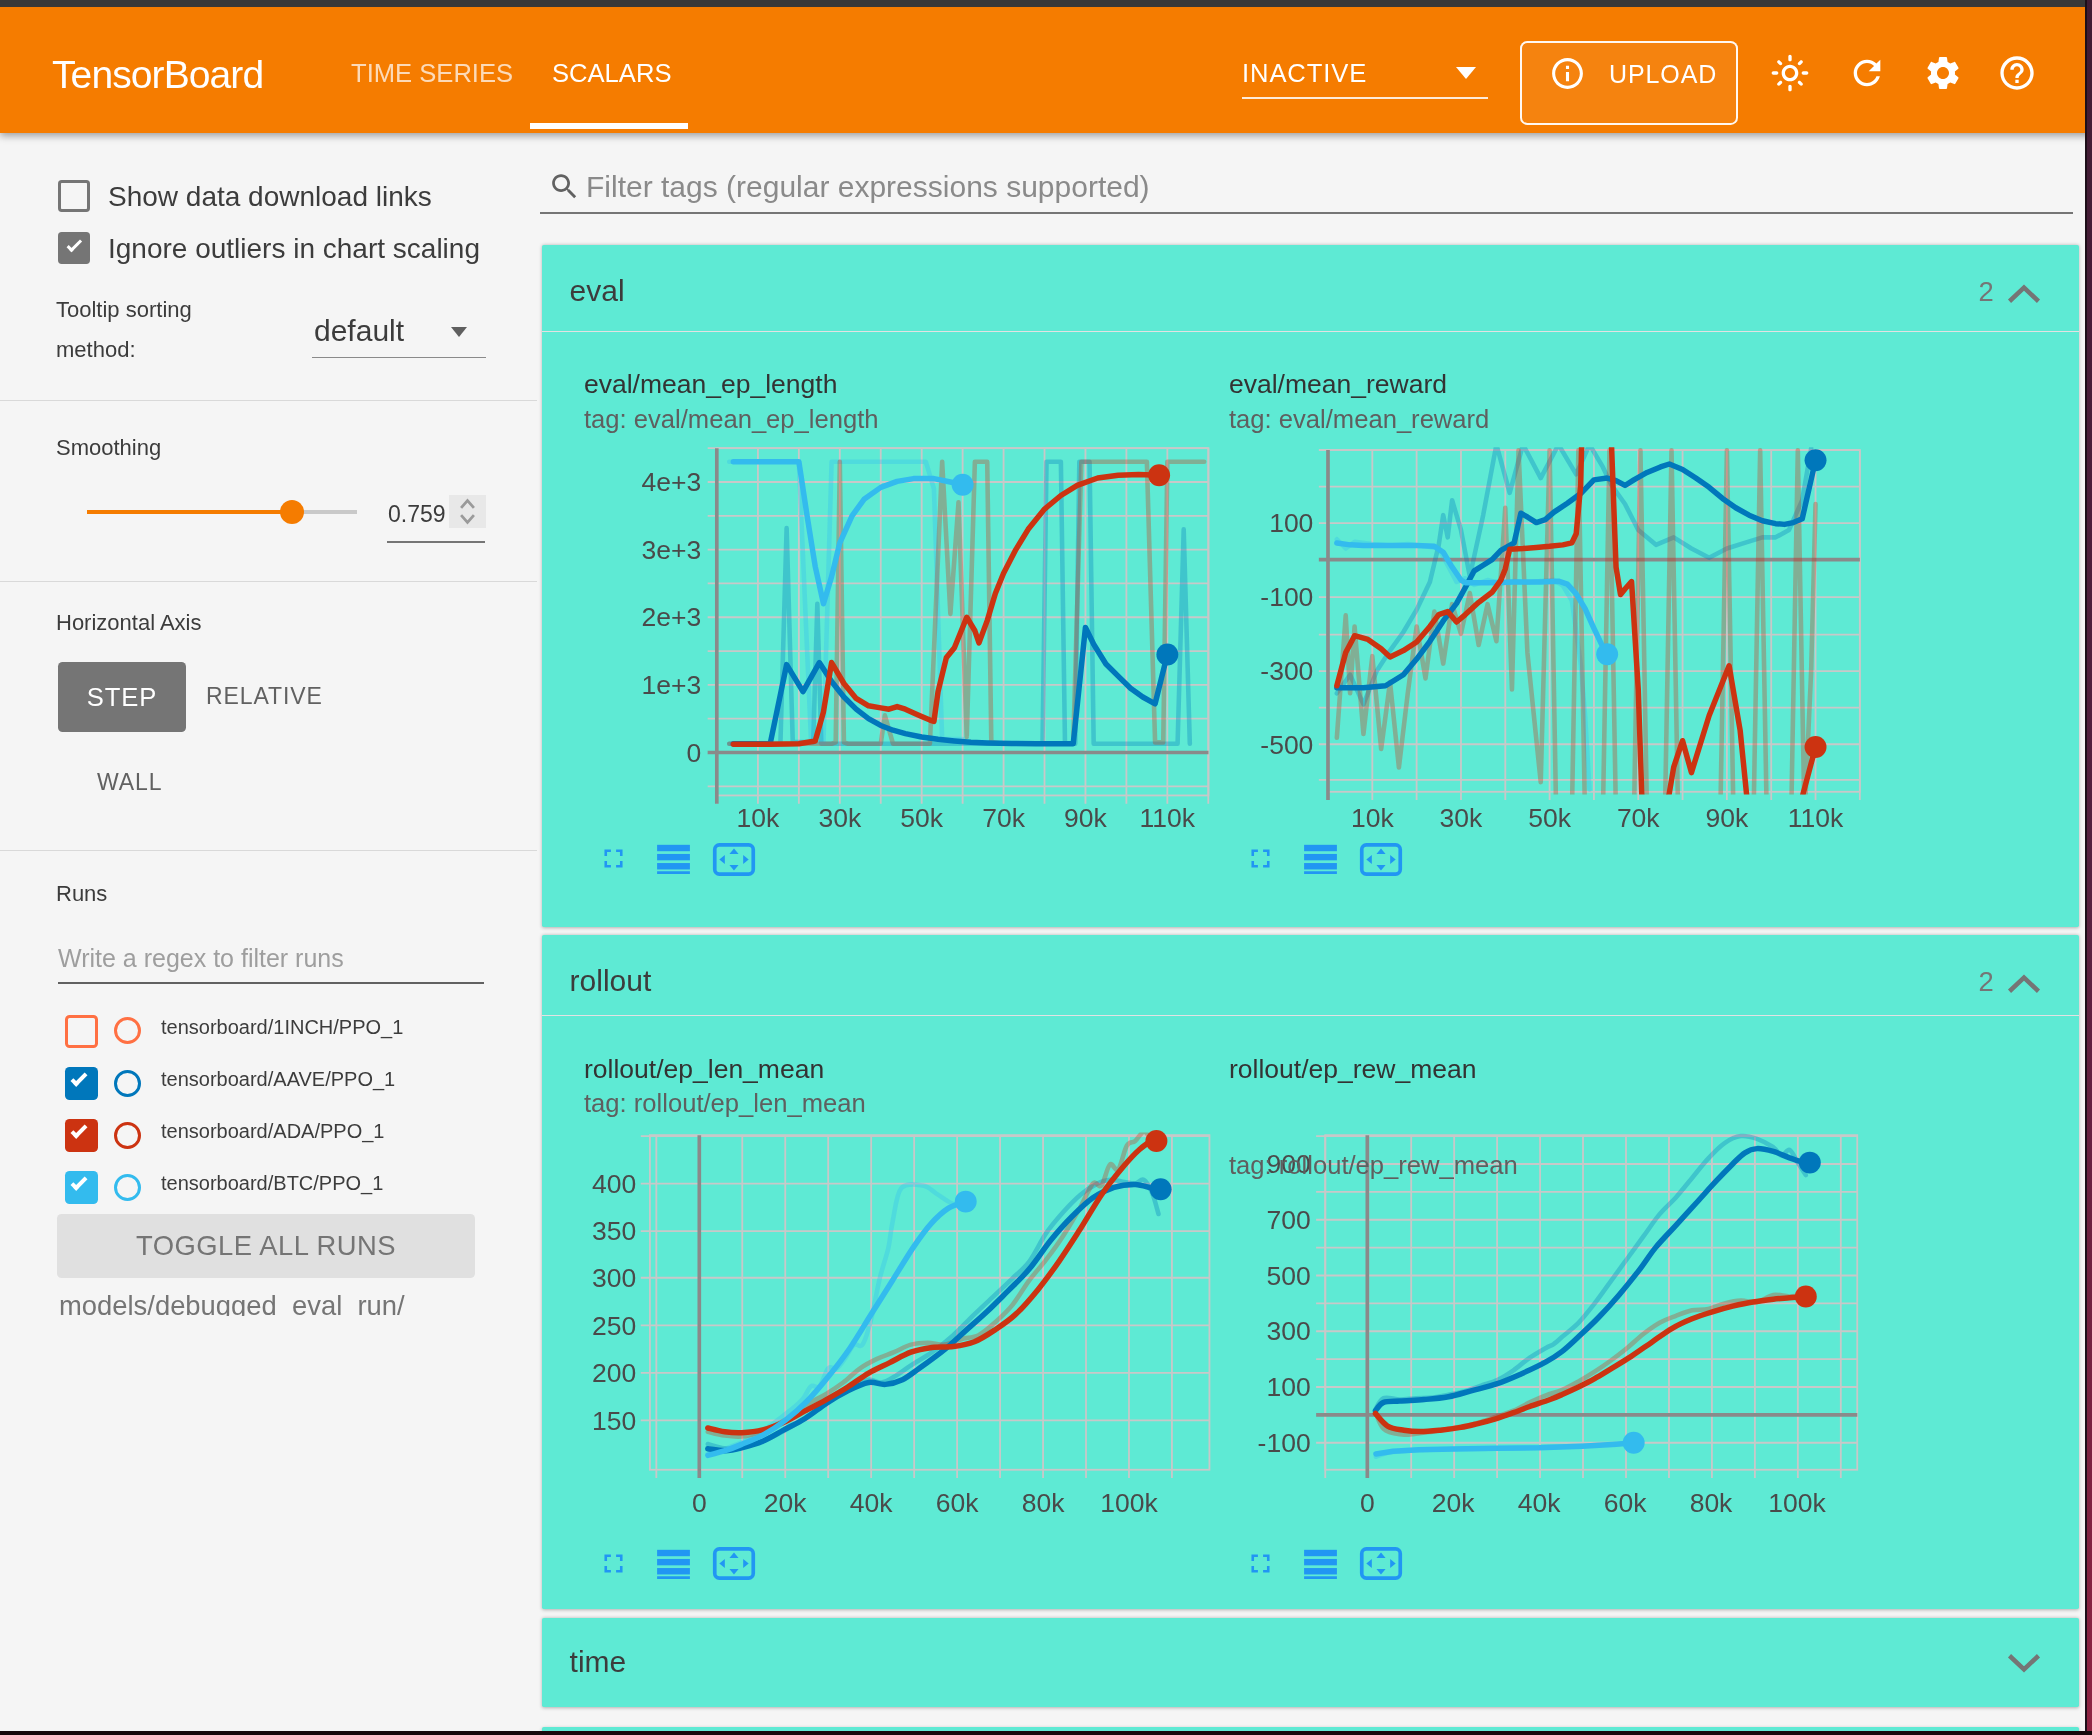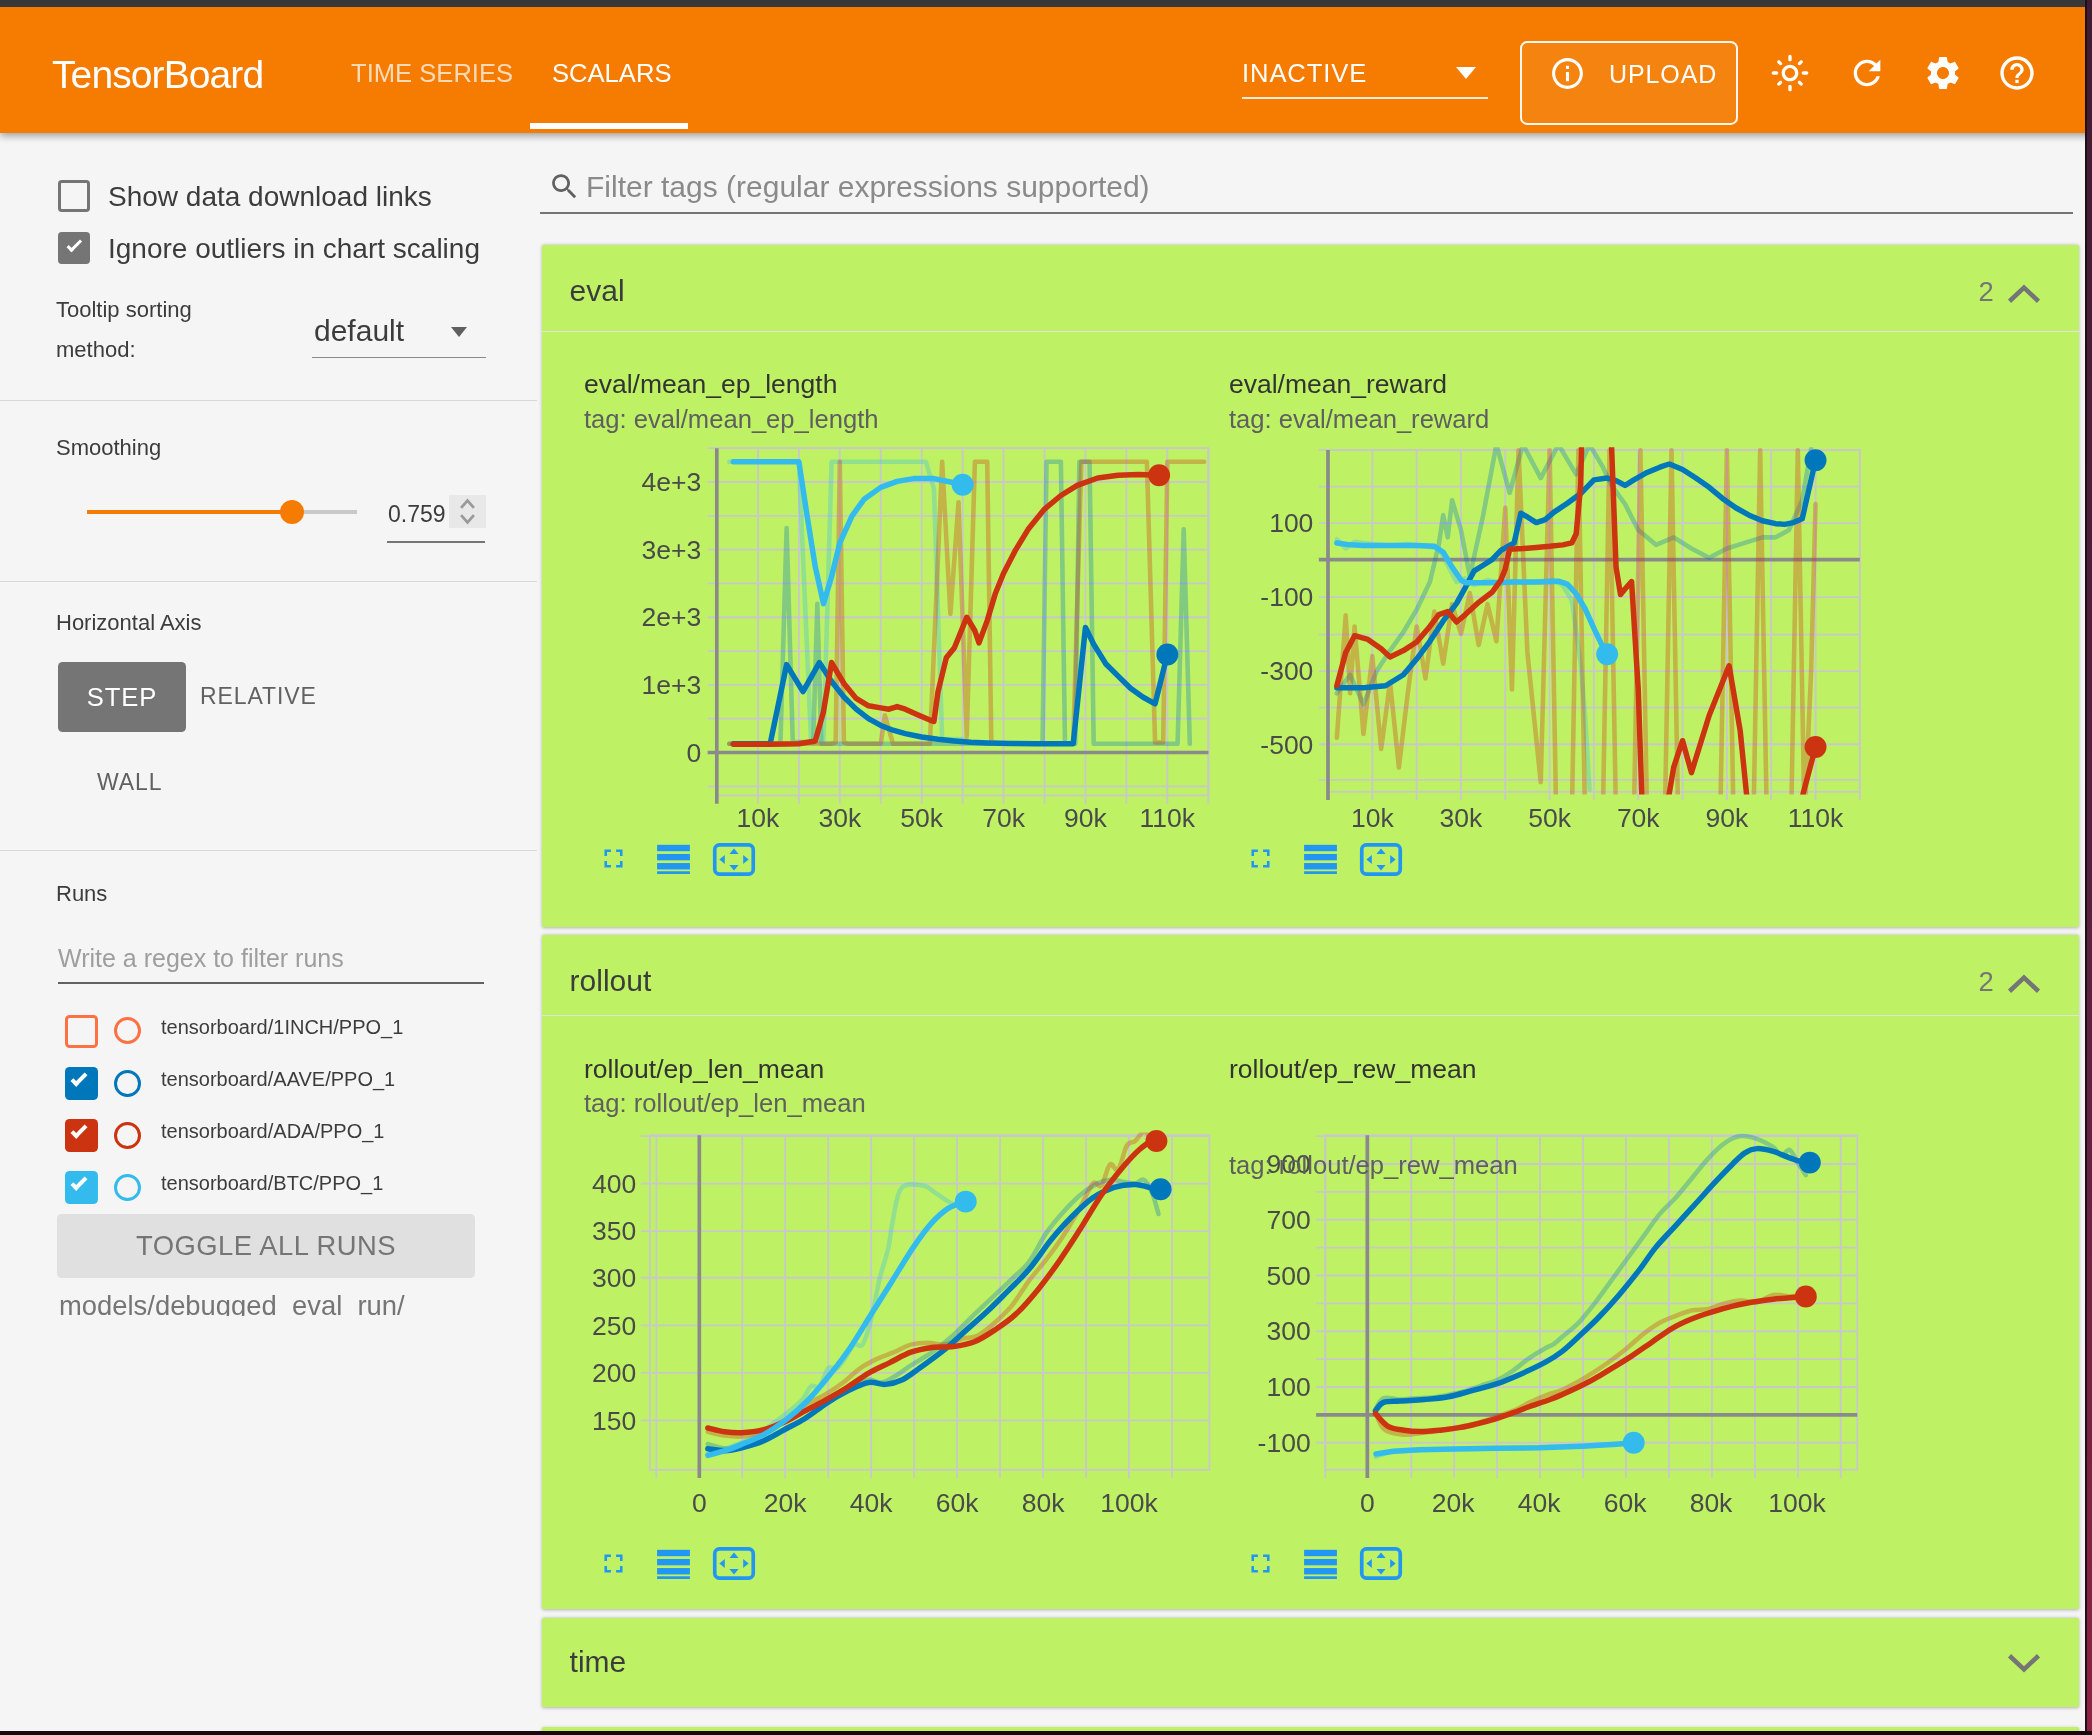--- a/index.html
+++ b/index.html
@@ -20,21 +20,21 @@
 #sidebar { position:absolute; left:0; top:133px; width:537px; height:1183px; background:#f5f5f5; overflow:hidden; z-index:5; }
 .sdiv { position:absolute; left:0; width:537px; height:0.9px; background:#d9d9d9; }
 .slabel { position:absolute; left:56px; font-size:22px; color:#3c3c3c; }
 .cb { position:absolute; left:58px; width:32px; height:32px; border:3.7px solid #757575; border-radius:3.7px; background:transparent; }
 .cb.checked { background:#757575; border-color:#757575; }
 .check { position:absolute; left:5.5px; top:5.5px; width:14.6px; height:7.3px; border-left:3.7px solid #fff; border-bottom:3.7px solid #fff; transform:rotate(-45deg); }
 .runrow-cb { position:absolute; left:65px; width:33px; height:33px; border-radius:4.6px; }
 .runrow-ring { position:absolute; left:114px; width:27.4px; height:27.4px; border-radius:50%; border:3.7px solid; background:transparent; }
 .runlabel { position:absolute; left:161px; font-size:20px; color:#3c3c3c; }
 #content { position:absolute; left:537px; top:133px; width:1551px; height:1597px; background:#f5f5f5; }
-.card { position:absolute; left:4.6px; width:1537px; background:#bef264; box-shadow:0 0.9px 3.7px rgba(0,0,0,0.28); border-radius:1.8px; }
+.card { position:absolute; left:4.6px; width:1537px; background:#5eead4; box-shadow:0 0.9px 3.7px rgba(0,0,0,0.28); border-radius:1.8px; }
 .cardtitle { position:absolute; left:28px; font-size:30px; color:#3c3c3c; }
 .carddiv { position:absolute; left:0; width:1537px; height:0.9px; background:#e2e2e2; }
 .count { position:absolute; font-size:27.4px; color:#757575; }
 .ctitle { position:absolute; font-size:26.5px; font-weight:500; color:#333; z-index:10; }
 .ctag { position:absolute; font-size:25.6px; color:#5f5f5f; z-index:10; }
 #rightstrip { position:absolute; left:2087px; top:0; width:5.5px; height:1735px; background:linear-gradient(#3f1b33,#55203f,#8e2342); z-index:70; }
 #rightline { position:absolute; left:2085px; top:0; width:1.8px; height:1735px; background:#1d0e18; z-index:70; }
 #bottomstrip { position:absolute; left:0; top:1731px; width:2092px; height:4.6px; background:#18090c; z-index:70; }
 </style>
 </head>
@@ -89,21 +89,21 @@
   <div class="abs" style="left:449px; top:362px; width:37px; height:33px; background:#e8e8e8;">
     <svg width="37" height="33" viewBox="0 0 40 36">
         <path d="M13 14 L20 6 L27 14" fill="none" stroke="#9a9a9a" stroke-width="3"></path>
         <path d="M13 22 L20 30 L27 22" fill="none" stroke="#9a9a9a" stroke-width="3"></path>
       </svg>
   </div>
   <div class="abs" style="left:387px; top:408px; width:98px; height:1.8px; background:#757575;"></div>
   <div class="sdiv" style="top:448px;"></div>
   <div class="slabel" style="top:477px;">Horizontal Axis</div>
   <div class="abs" style="left:58px; top:529px; width:128px; height:70px; background:#757575; border-radius:4.6px; color:#fff; font-size:25.6px; letter-spacing:0.9px; text-align:center; line-height:70px;">STEP</div>
-  <div class="abs" style="left:200px; top:550px; font-size:23px; color:#616161; letter-spacing:0.9px;">RELATIVE</div>
+  <div class="abs" style="left:206px; top:550px; font-size:23px; color:#616161; letter-spacing:0.9px;">RELATIVE</div>
   <div class="abs" style="left:97px; top:636px; font-size:23px; color:#616161; letter-spacing:0.9px;">WALL</div>
   <div class="sdiv" style="top:717px;"></div>
   <div class="slabel" style="top:748px;">Runs</div>
   <div class="abs" style="left:58px; top:811px; font-size:25px; color:#9e9e9e;">Write a regex to filter runs</div>
   <div class="abs" style="left:58px; top:849px; width:426px; height:1.8px; background:#616161;"></div>
 
   <div class="runrow-cb" style="top:882px; border:3.7px solid #ff7043; background:transparent;"></div>
   <div class="runrow-ring" style="top:884px; border-color:#ff7043;"></div>
   <div class="runlabel" style="top:883px;">tensorboard/1INCH/PPO_1</div>
   <div class="runrow-cb" style="top:934px; background:#0077bb;">

